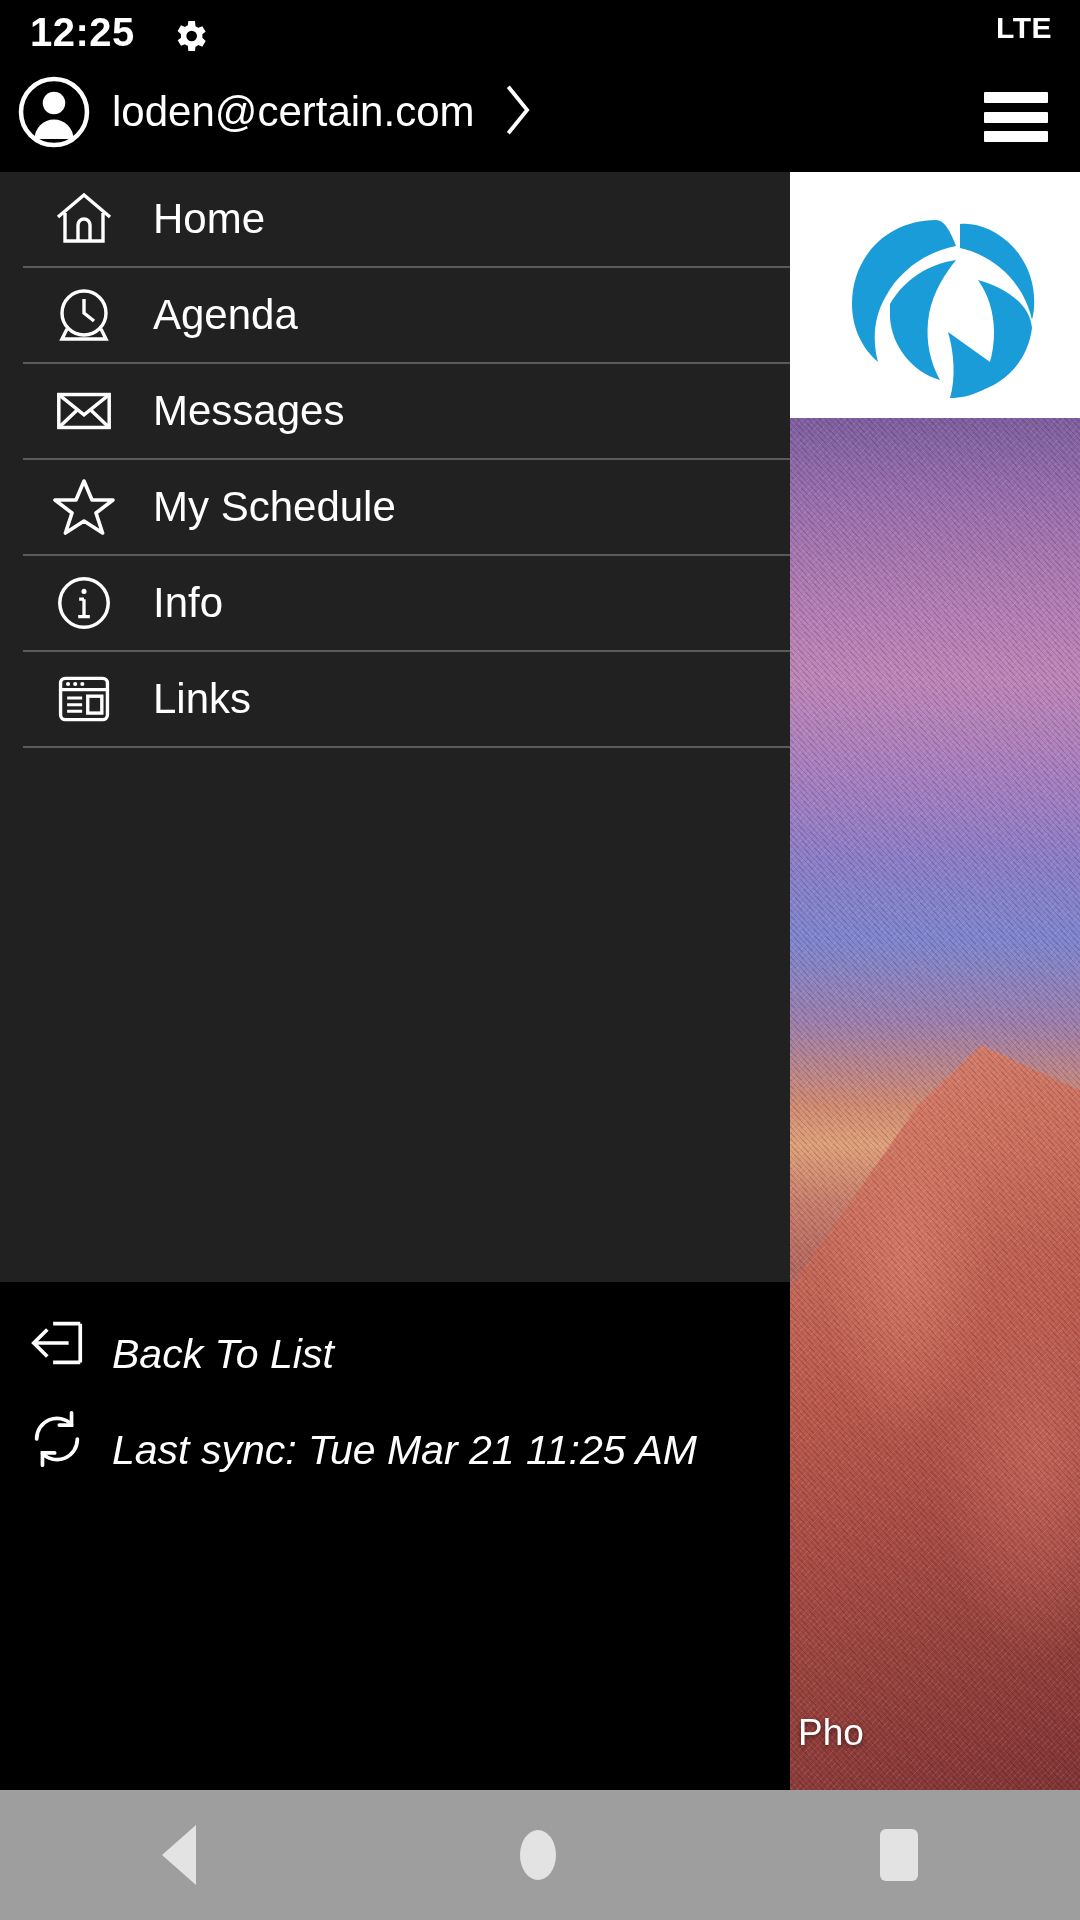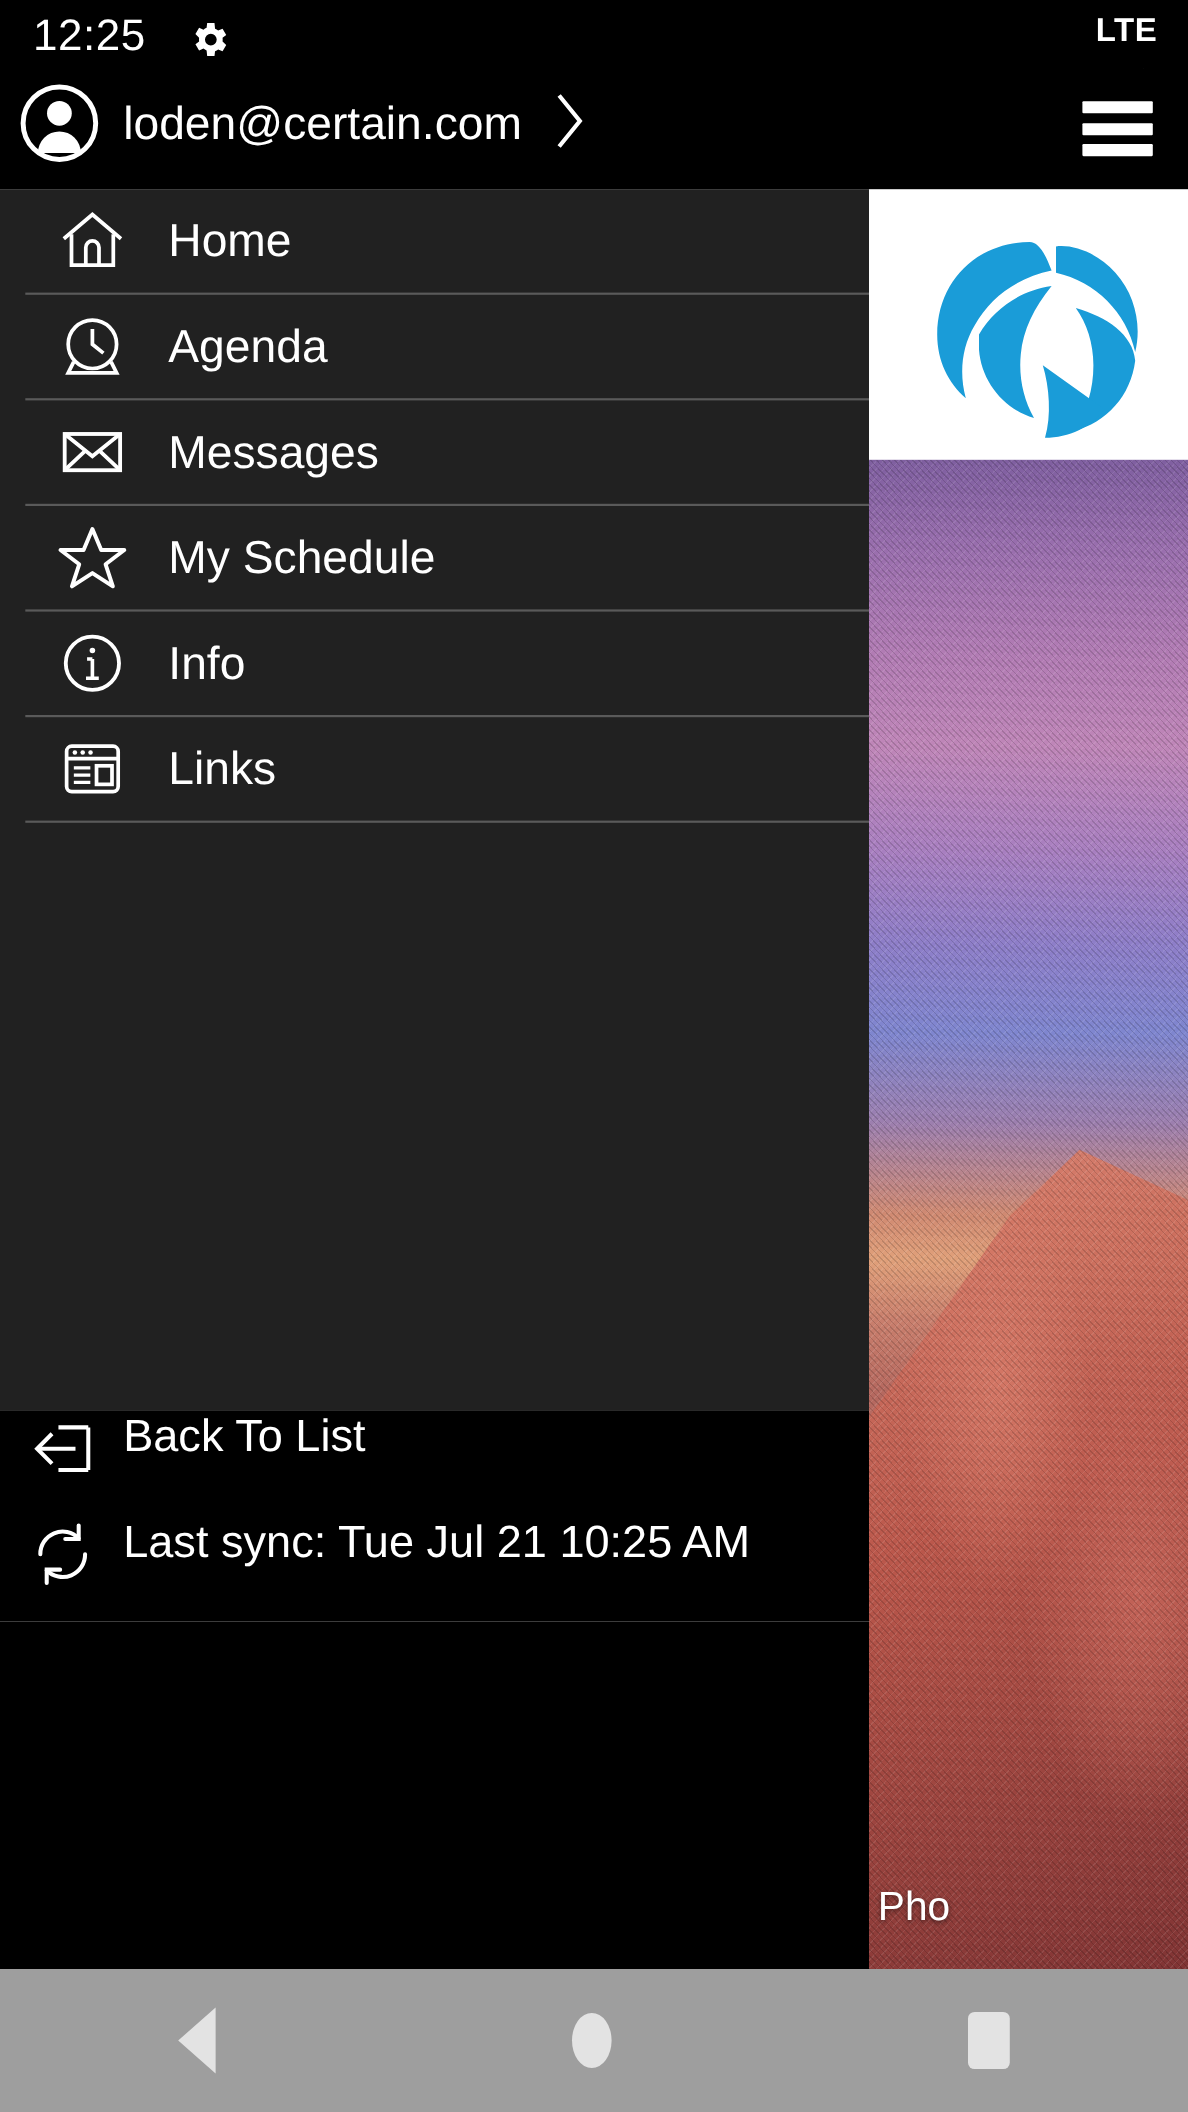--- a/index.html
+++ b/index.html
@@ -66,21 +66,21 @@
     white-space:nowrap;
   }
 
   
   #status-bar {
     position:absolute; left:0; top:0; width:1080px; height:62px;
     background:#000; z-index:40;
   }
   #status-time {
     position:absolute; left:30px; top:10px;
-    color:#fff; font-size:40px; font-weight:normal; letter-spacing:.5px;
+    color:#fff; font-size:40px; font-weight:bold; letter-spacing:.5px;
   }
   #status-gear { position:absolute; left:170px; top:16px; }
   #status-right {
     position:absolute; right:28px; top:11px;
     display:flex; align-items:center; gap:12px;flex-direction:column;
   }
   #status-lte { color:#fff; font-size:30px; font-weight:bold; letter-spacing:.5px; }
 
   
   #drawer-header {
@@ -121,21 +121,21 @@
     color:#fff; font-size:42px; font-weight:400;
     margin-left:30px; white-space:nowrap;
   }
 
   
   #drawer-footer {
     position:absolute; left:0; top:1282px; width:790px; height:192px;
     background:#000; z-index:30;
   }
   .footer-item {
-    height:96px; display:flex; align-items:flex-start; padding-left:22px;
+    height:96px; display:flex; align-items:flex-end; padding-left:22px;font-style:italic;
   }
   .footer-icon {
     width:70px; height:70px; flex:0 0 70px;
     display:flex; align-items:center; justify-content:center;
   }
   .footer-label {
     color:#fff; font-size:41px; font-weight:400;
     margin-left:20px; white-space:nowrap;
   }
 
@@ -311,21 +311,21 @@
     </div>
     <div class="footer-item">
       <span class="footer-icon">
         <svg width="62" height="62" viewBox="0 0 32 32" fill="none" stroke="#fff" stroke-width="1.9" stroke-linecap="round">
           <path d="M26.5 16 A10.5 10.5 0 0 1 8.5 23.5"></path>
           <path d="M5.5 16 A10.5 10.5 0 0 1 23.5 8.5"></path>
           <polyline points="23.5,2.5 23.5,8.8 17.2,8.8"></polyline>
           <polyline points="8.5,29.5 8.5,23.2 14.8,23.2"></polyline>
         </svg>
       </span>
-      <span class="footer-label">Last sync: Tue Jul 21 10:25 AM</span>
+      <span class="footer-label">Last sync: Tue Mar 21 11:25 AM</span>
     </div>
   </div>
 
   <div id="bottom-filler"></div>
 
   <div id="nav-bar">
     <div id="nav-back"></div>
     <div id="nav-home"></div>
     <div id="nav-recents"></div>
   </div>

